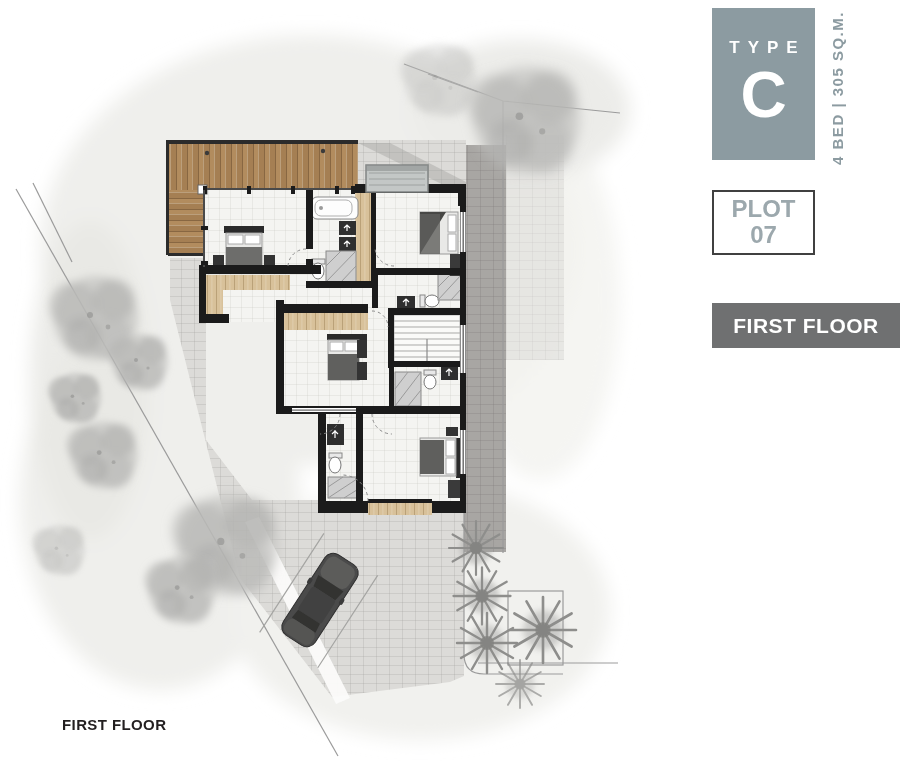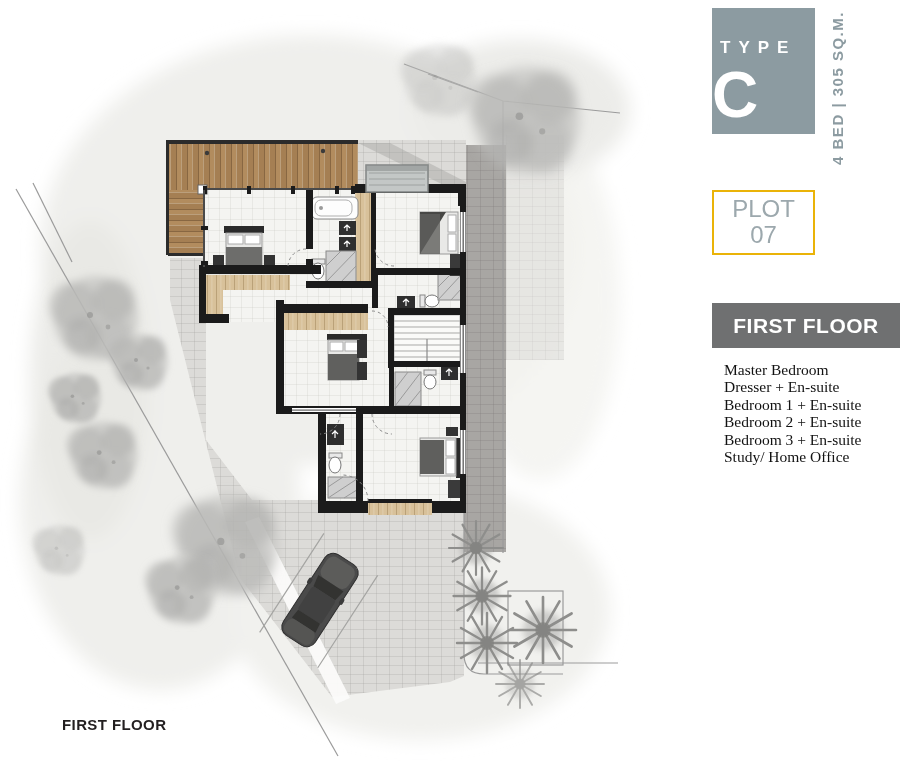--- a/index.html
+++ b/index.html
@@ -1,30 +1,30 @@
 <!DOCTYPE html>
 <html style="--slate: #8C9BA1; --slate-light: #9CA8AD; --bar: #6F7071; --ink: #231F20; --wall: #1B1B1B; --deck-a: #B28C5E; --deck-b: #A57F53; --wood-furn: #D8C19A; --floor: #F4F4F1; --paver-light: #DCDBD8; --paver-dark: #A8A6A3; --boundary: #9B9B9B; --car-body: #4A4A4A;"><head>
 <meta charset="utf-8">
 <style>
   html,body{margin:0;padding:0;background:#ffffff;}
   .stage{position:relative;width:900px;height:767px;background:#fff;overflow:hidden;
          font-family:"Liberation Sans",sans-serif;}
   .plan-svg{position:absolute;left:0;top:0;}
   
-  .type-badge{position:absolute;left:712px;top:8px;width:103px;height:126px;
-              background:var(--slate,#8C9BA1);color:#fff;}
+  .type-badge{position:absolute;left:712px;top:8px;width:103px;height:152px;
+              background:var(--slate,#8C9BA1);color:#fff;text-align:center;}
   .type-word{margin-top:30px;font-size:17px;font-weight:700;letter-spacing:8px;text-indent:8px;}
   .type-letter{margin-top:0px;font-size:64px;font-weight:700;line-height:74px;}
   .spec-vert{position:absolute;left:754px;top:78px;width:170px;height:20px;
              transform:rotate(-90deg);transform-origin:center;
              color:var(--slate,#8C9BA1);font-size:15px;font-weight:700;letter-spacing:1.5px;
              text-align:center;white-space:nowrap;}
   .plot-box{position:absolute;left:712px;top:190px;width:99px;height:57px;background:#fff;
-            border:2px solid #eab308;text-align:center;color:var(--slate-light,#9CA8AD);
-            font-weight:400;font-size:24px;line-height:26px;padding-top:4px;}
+            border:2px solid #404040;text-align:center;color:var(--slate-light,#9CA8AD);
+            font-weight:700;font-size:24px;line-height:26px;padding-top:4px;}
   .floor-bar{position:absolute;left:712px;top:303px;width:188px;height:45px;
              background:var(--bar,#6F7071);color:#fff;font-size:21px;font-weight:700;
              letter-spacing:0.5px;text-align:center;line-height:45px;}
   .room-list{position:absolute;left:724px;top:361px;margin:0;padding:0;list-style:none;
              font-family:"Liberation Serif","DejaVu Serif",serif;font-size:15.5px;
              line-height:17.4px;color:#121212;}
   .caption{position:absolute;left:62px;top:716px;font-size:15px;font-weight:700;
            letter-spacing:0.4px;color:var(--ink,#231F20);}
 </style>
 </head>
@@ -350,22 +350,14 @@
   <div class="type-badge">
     <div class="type-word">TYPE</div>
     <div class="type-letter">C</div>
   </div>
   <div class="spec-vert">4 BED | 305 SQ.M.</div>
   <div class="plot-box">
     <div>PLOT</div>
     <div>07</div>
   </div>
   <div class="floor-bar">FIRST FLOOR</div>
-  <ul class="room-list">
-    <li>Master Bedroom</li>
-    <li>Dresser + En-suite</li>
-    <li>Bedroom 1 + En-suite</li>
-    <li>Bedroom 2 + En-suite</li>
-    <li>Bedroom 3 + En-suite</li>
-    <li>Study/ Home Office</li>
-  </ul>
   <div class="caption">FIRST FLOOR</div>
 </div>
 
 </body></html>

